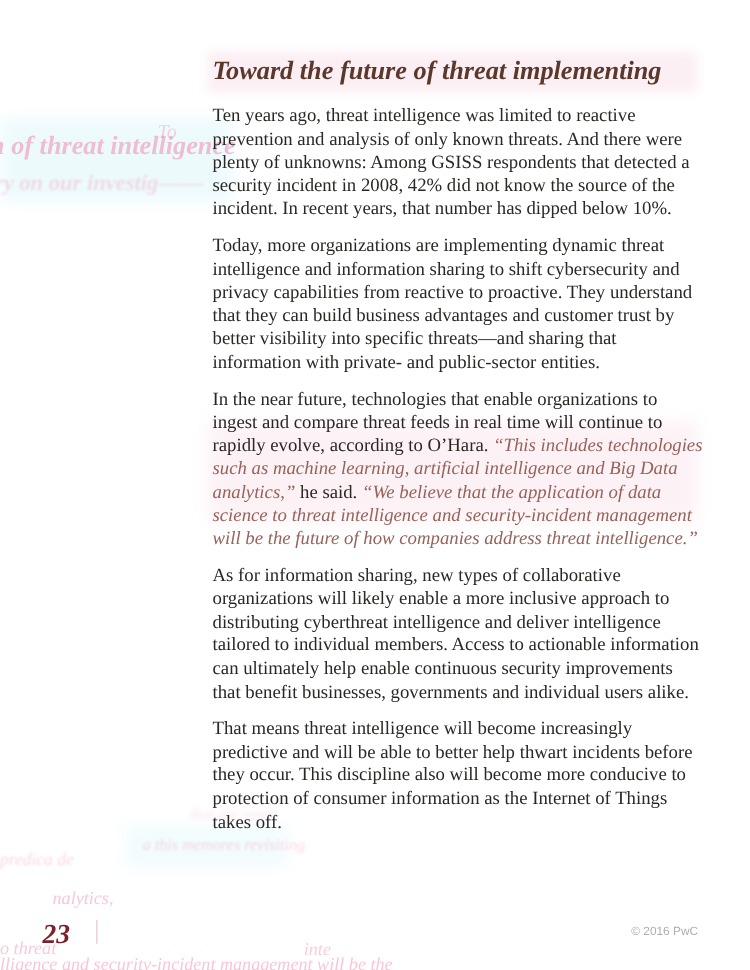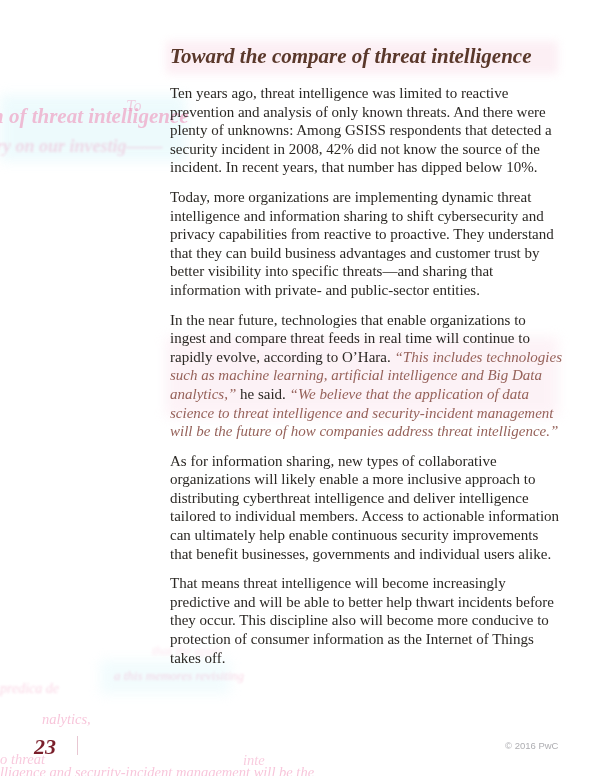--- a/index.html
+++ b/index.html
@@ -92,21 +92,21 @@
   <span class="ghost g-bold" style="left:-4px;top:136px;font-size:18px;opacity:.28;filter:blur(1px);">ry on our investig——</span>
   <span class="ghost" style="left:152px;top:643px;font-size:13px;opacity:.2;filter:blur(1.5px);">that the appli</span>
   <span class="ghost" style="left:114px;top:668px;font-size:13px;opacity:.3;filter:blur(1px);">a this memores revisiting</span>
   <span class="ghost" style="left:0;top:681px;font-size:14px;opacity:.32;filter:blur(1px);">predica de</span>
   <span class="ghost" style="left:0;top:711px;font-size:14.5px;opacity:.45;filter:blur(.4px);padding-left:42px;">nalytics,</span>
   <span class="ghost" style="left:0;top:751px;font-size:14.5px;opacity:.42;filter:blur(.4px);">o threat</span>
   <span class="ghost" style="left:243px;top:752px;font-size:14.5px;opacity:.4;filter:blur(.4px);">inte</span>
   <span class="ghost" style="left:0;top:764px;font-size:14.5px;opacity:.45;filter:blur(.4px);">lligence and security-incident management will be the</span>
 
   <main class="content">
-    <h1 class="title">Toward the compare of threat intelligence</h1>
+    <h1 class="title">Toward the future of threat implementing</h1>
 
     <p>Ten years ago, threat intelligence was limited to reactive prevention and analysis of only known threats. And there were plenty of unknowns: Among GSISS respondents that detected a security incident in 2008, 42% did not know the source of the incident. In recent years, that number has dipped below 10%.</p>
 
     <p>Today, more organizations are implementing dynamic threat intelligence and information sharing to shift cybersecurity and privacy capabilities from reactive to proactive. They understand that they can build business advantages and customer trust by better visibility into specific threats—and sharing that information with private- and public-sector entities.</p>
 
     <p><span>In the near future, technologies that enable organizations to ingest and compare threat feeds in real time will continue to rapidly evolve, according to O’Hara. </span><span class="quote">“This includes technologies such as machine learning, artificial intelligence and Big Data analytics,”</span><span> he said. </span><span class="quote">“We believe that the application of data science to threat intelligence and security-incident management will be the future of how companies address threat intelligence.”</span></p>
 
     <p>As for information sharing, new types of collaborative organizations will likely enable a more inclusive approach to distributing cyberthreat intelligence and deliver intelligence tailored to individual members. Access to actionable information can ultimately help enable continuous security improvements that benefit businesses, governments and individual users alike.</p>
 
     <p>That means threat intelligence will become increasingly predictive and will be able to better help thwart incidents before they occur. This discipline also will become more conducive to protection of consumer information as the Internet of Things takes off.</p>

